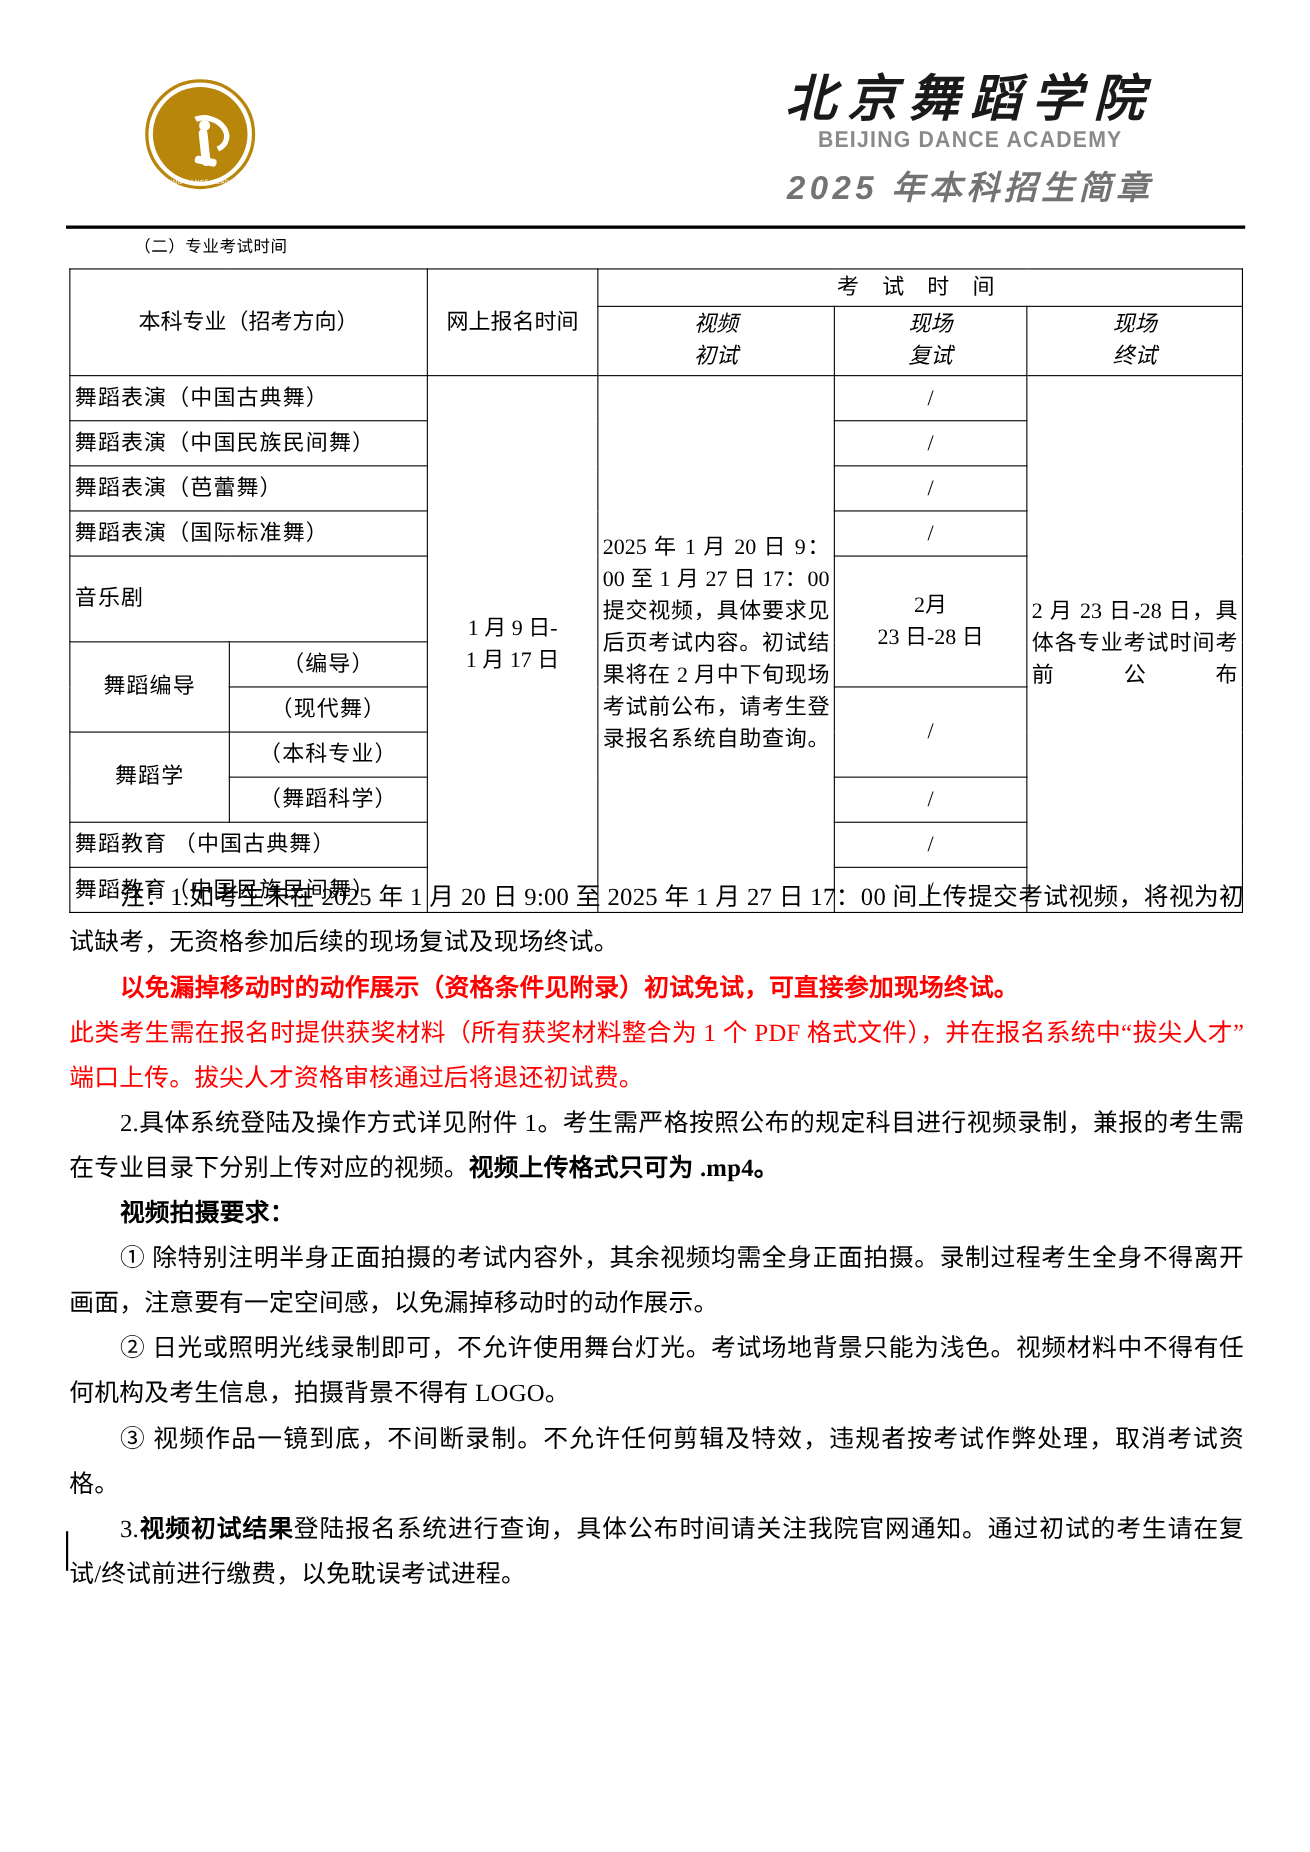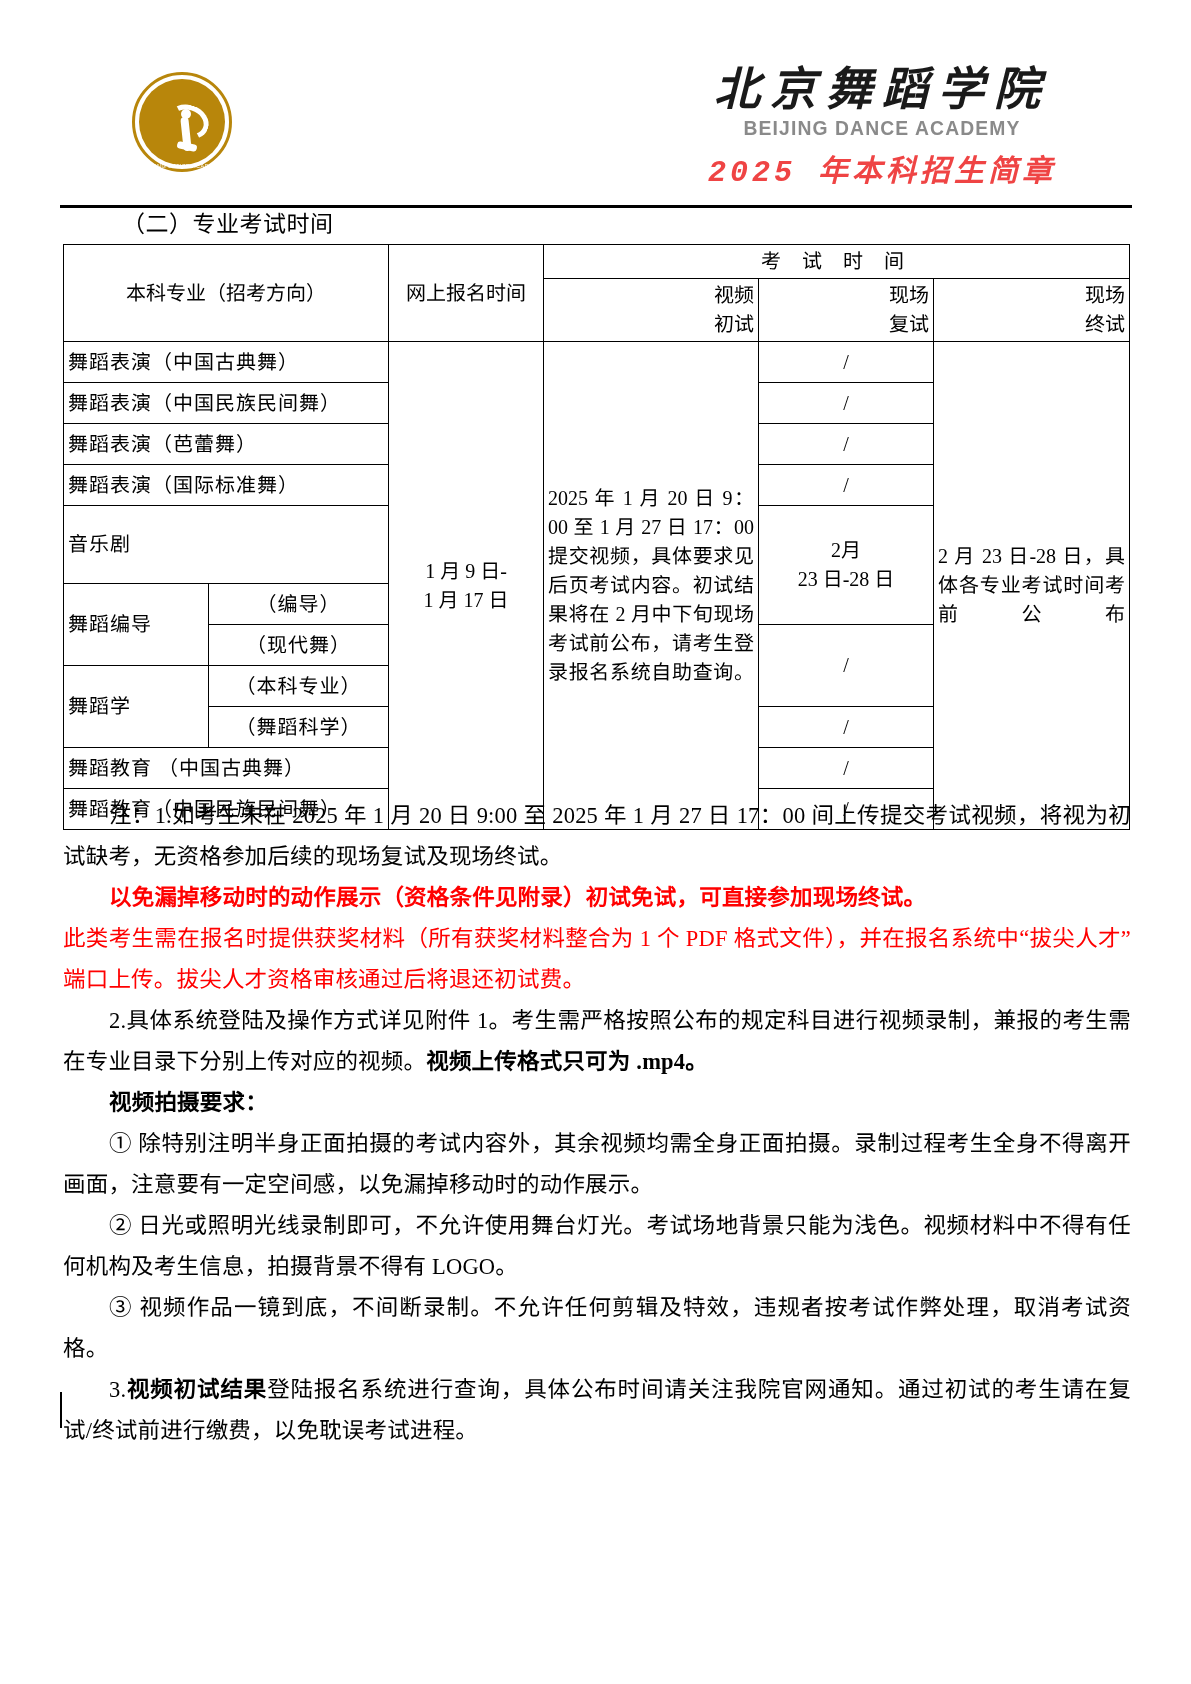--- a/index.html
+++ b/index.html
@@ -133,44 +133,44 @@
     font-family: "Liberation Sans", sans-serif;
     font-size: 21px;
     font-weight: bold;
     letter-spacing: 1.2px;
     color: #8a8a8a;
     margin-top: 2px;
     transform: scaleX(0.92);
     white-space: nowrap;
   }
   .brand-sub {
-    font-family: Liberation Mono, monospace;
+    font-family: Liberation Sans, sans-serif;
     font-size: 30px;
     font-weight: bold;
     font-style: italic;
     letter-spacing: 4px;
-    color: #ef4444;
+    color: #737373;
     margin-top: 6px;
     white-space: nowrap;
   }
   .header-rule {
     position: absolute;
     left: 60px;
     top: 205px;
     width: 1072px;
     height: 0;
     border-top: 3px solid #000000;
   }
 
   
   .section-title {
     position: absolute;
     left: 122px;
     top: 208px;
-    font-size: 23px;
+    font-size: 15px;
     line-height: 34px;
     letter-spacing: 0.5px;
   }
 
   
   .exam-table {
     position: absolute;
     left: 63px;
     top: 244px;
     width: 1066px;
@@ -191,35 +191,36 @@
     font-weight: bold;
   }
   .th-exam-span {
     text-align: center;
     font-size: 22px;
     font-weight: bold;
     letter-spacing: 8px;
     padding: 9px 0;
   }
   .th-sub {
-    text-align: right;
+    text-align: center;
     font-size: 21px;
     font-weight: bold;
     line-height: 1.75;
     padding: 6px 0 8px;
+    font-style: italic;
   }
   .major-cell {
     text-align: left;
     padding-left: 14px;
     font-size: 20px;
     letter-spacing: 1px;
     height: 36px;
   }
   .major-left {
-    text-align: left;
+    text-align: center;
     padding-left: 14px;
     font-size: 20px;
     letter-spacing: 1px;
   }
   .dir-cell {
     text-align: center;
     font-size: 20px;
     letter-spacing: 1px;
     height: 36px;
   }

